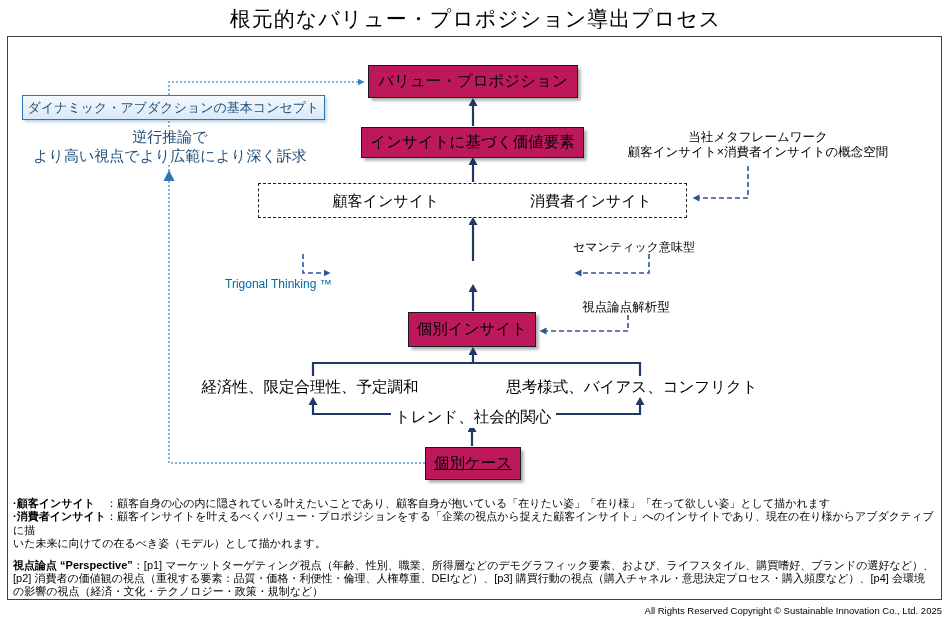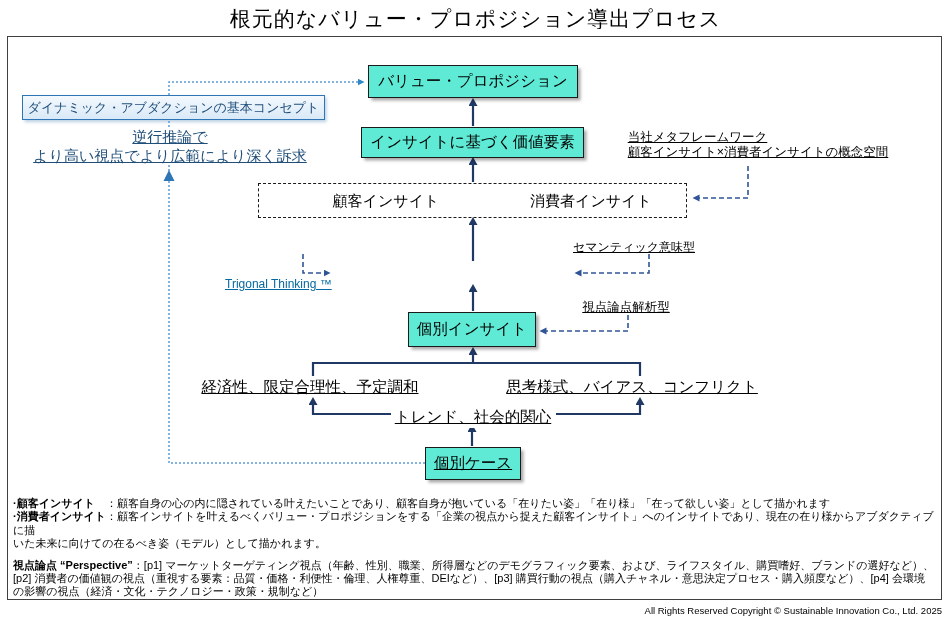--- a/index.html
+++ b/index.html
@@ -7,21 +7,21 @@
            font-family:"Liberation Sans", sans-serif; overflow:hidden; color:#000; }
 
   .title { position:absolute; top:5px; left:0; width:100%; text-align:center;
            font-size:21px; font-weight:500; letter-spacing:1px; z-index:2; }
 
   .frame { position:absolute; left:7px; top:36px; width:933px; height:562px;
            border:1.5px solid #404040; z-index:0; }
 
   svg.links { position:absolute; left:0; top:0; z-index:1; pointer-events:none; }
 
-  .node { position:absolute; z-index:2; background:#5eead4; border:1.4px solid #1a1a1a;
+  .node { position:absolute; z-index:2; background:#be185d; border:1.4px solid #1a1a1a;
           box-shadow:2.5px 2.5px 3px rgba(0,0,0,0.35);
           display:flex; align-items:center; justify-content:center;
           font-size:15.5px; white-space:nowrap; }
   #vp-box      { left:368px; top:65px;  width:208px; height:31px; }
   #value-box   { left:361px; top:127px; width:221px; height:29px; }
   #insight-box { left:408px; top:312px; width:126px; height:33px; }
   #case-box    { left:425px; top:447px; width:94px;  height:31px;text-decoration:underline; }
 
   .dashed-box { position:absolute; z-index:2; left:258px; top:183px; width:427px; height:33px;
                 border:1.6px dashed #1a1a1a; background:transparent; }
@@ -29,24 +29,24 @@
                      font-size:15px; white-space:nowrap; }
   .dashed-box .lab1 { left:127px; }
   .dashed-box .lab2 { left:332px; }
 
   .dyn-box { position:absolute; z-index:2; left:22px; top:95px; width:301px; height:23px;
              background:linear-gradient(180deg,#F4F9FD,#D9E9F8);
              border:1.2px solid #2E75B6; color:#1F4E79; font-size:13px;
              display:flex; align-items:center; justify-content:center; white-space:nowrap;
              box-shadow:1.5px 2px 3px rgba(120,160,200,0.5); }
 
-  .freetext { position:absolute; z-index:2; white-space:nowrap;text-decoration:underline; }
+  .freetext { position:absolute; z-index:2; white-space:nowrap; }
   #reverse-text { left:170px; top:127px; transform:translateX(-50%); text-align:center;
                   color:#1F4E79; font-size:15px; line-height:19px; background:#fff; padding:0 4px; }
-  #meta-text { left:758px; top:130px; transform:translateX(-50%); text-align:left;
+  #meta-text { left:758px; top:130px; transform:translateX(-50%); text-align:center;
                font-size:12.5px; line-height:14.5px; }
   #trigonal { left:225px; top:233px; font-size:12px; color:#0369a1;margin-top:44px; }
   #semantic { left:634px; top:239px; transform:translateX(-50%); font-size:12px; }
   #deforme  { left:444px; top:262px; transform:translateX(-50%); font-size:15.5px; background:#fff; padding:0 2px; }
   #persp-analysis { left:626px; top:299px; transform:translateX(-50%); font-size:12.5px; }
   #economy  { left:310px; top:377px; transform:translateX(-50%); font-size:15.5px; }
   #thinking { left:632px; top:377px; transform:translateX(-50%); font-size:15.5px; }
   #trend    { left:473px; top:407px; transform:translateX(-50%); font-size:15.5px; background:#fff; padding:0 2px; }
 
   .desc { position:absolute; z-index:2; left:13px; top:497px; width:924px;

